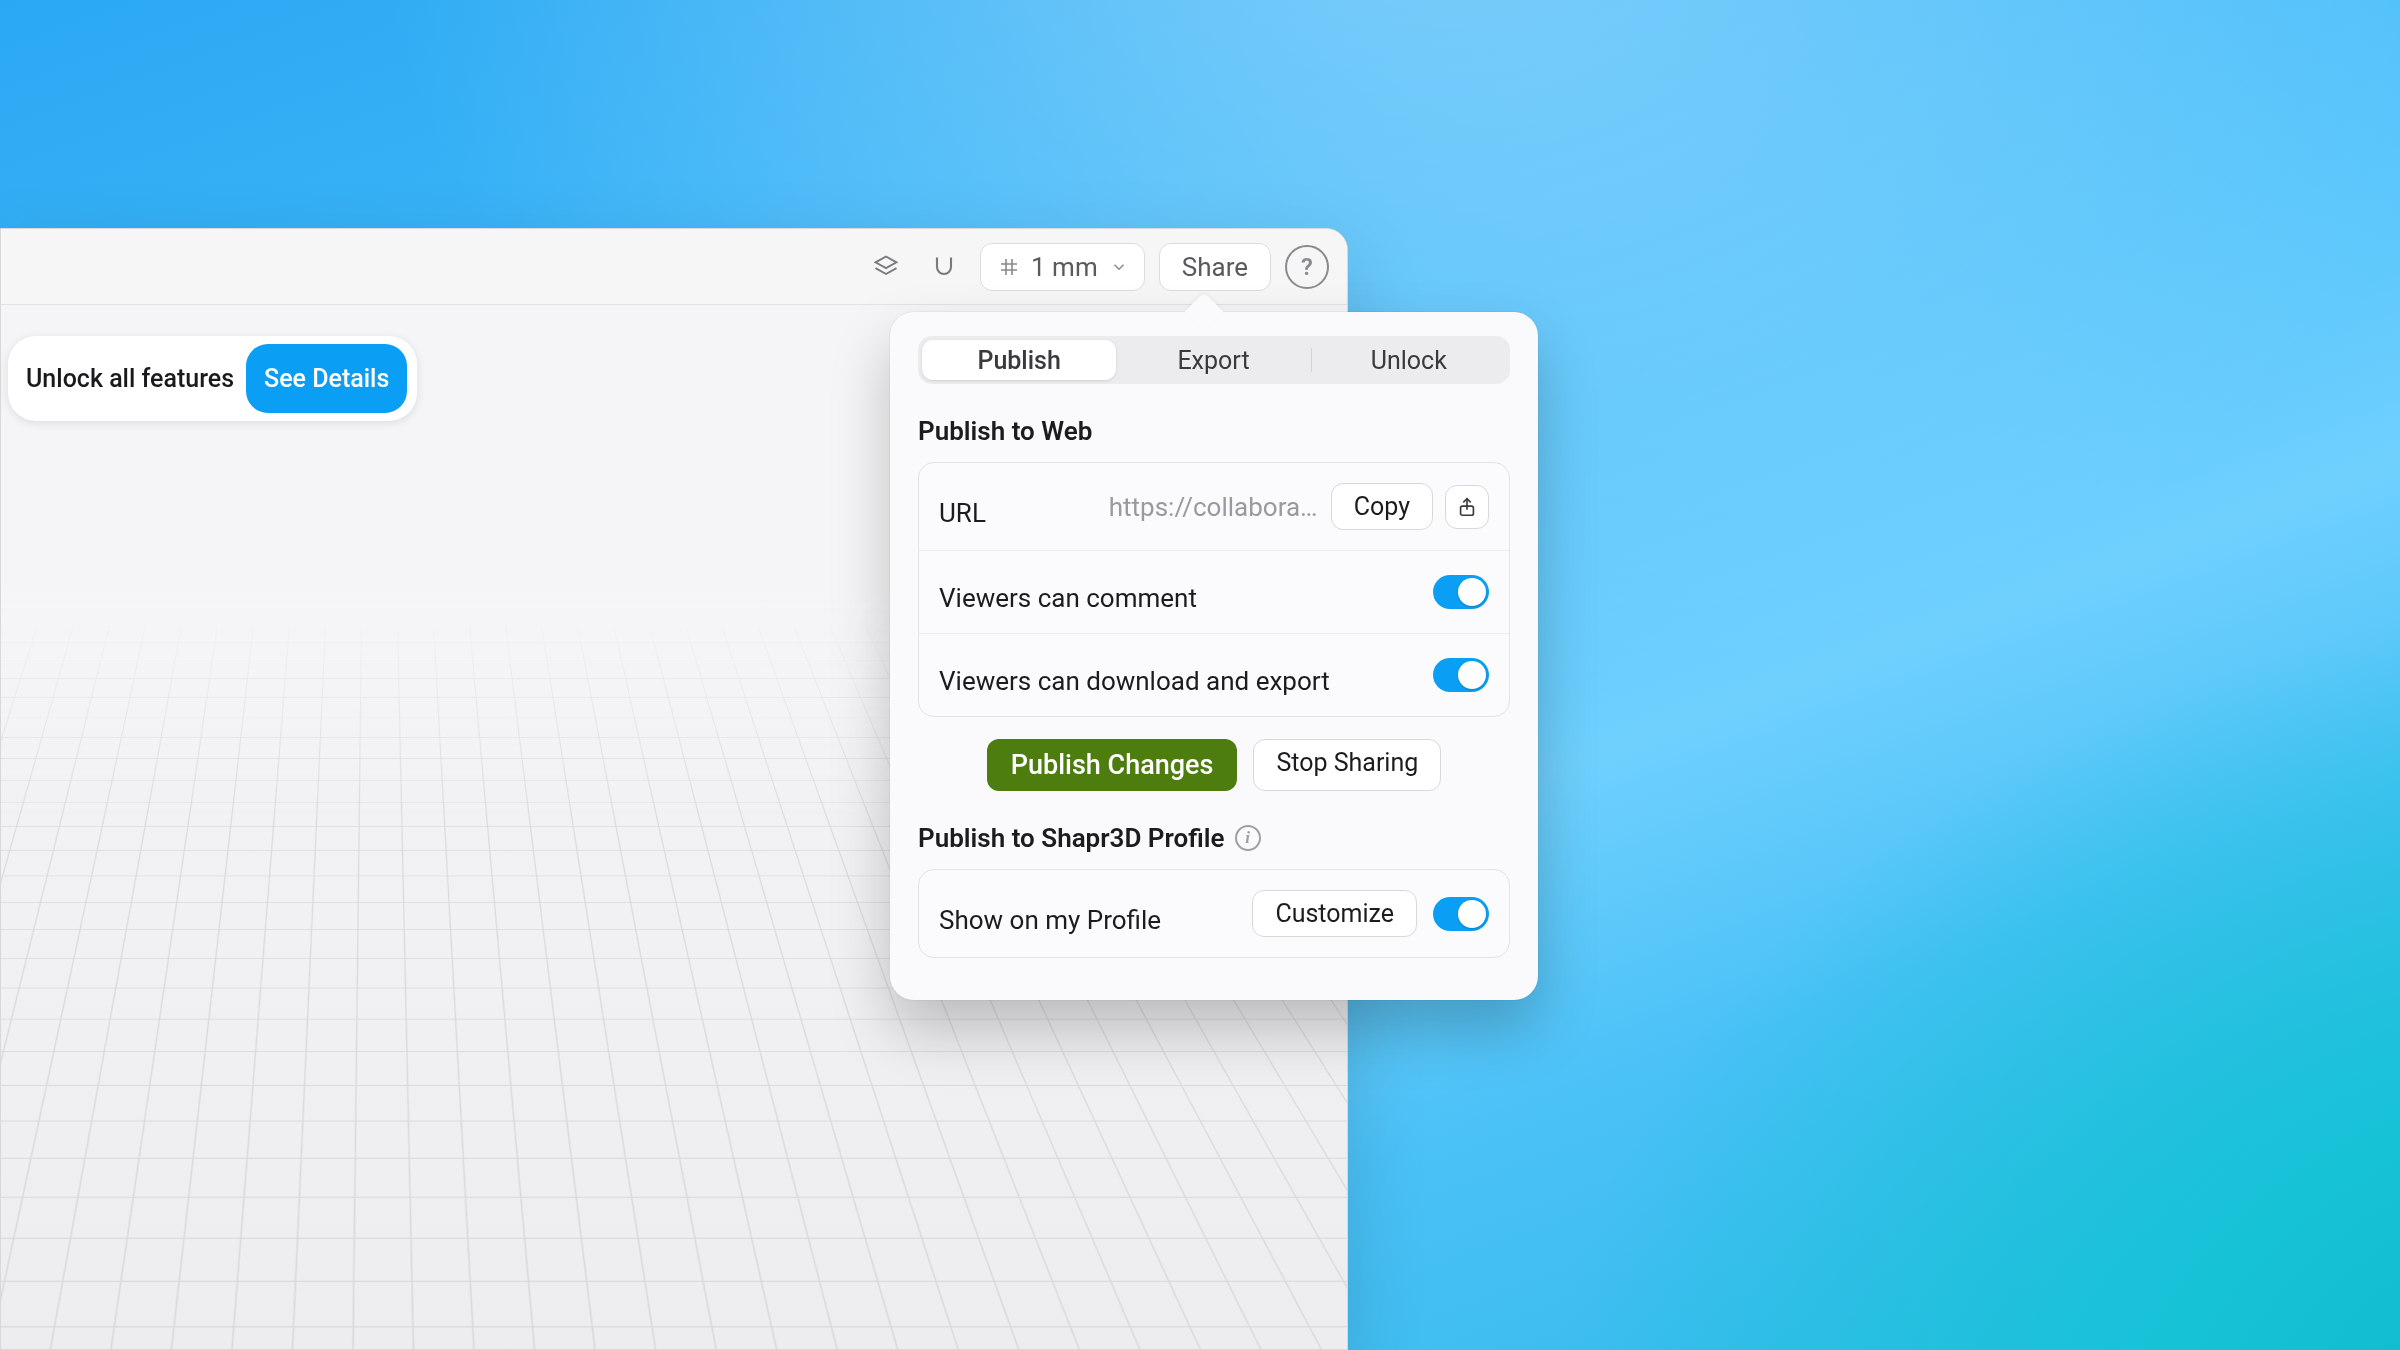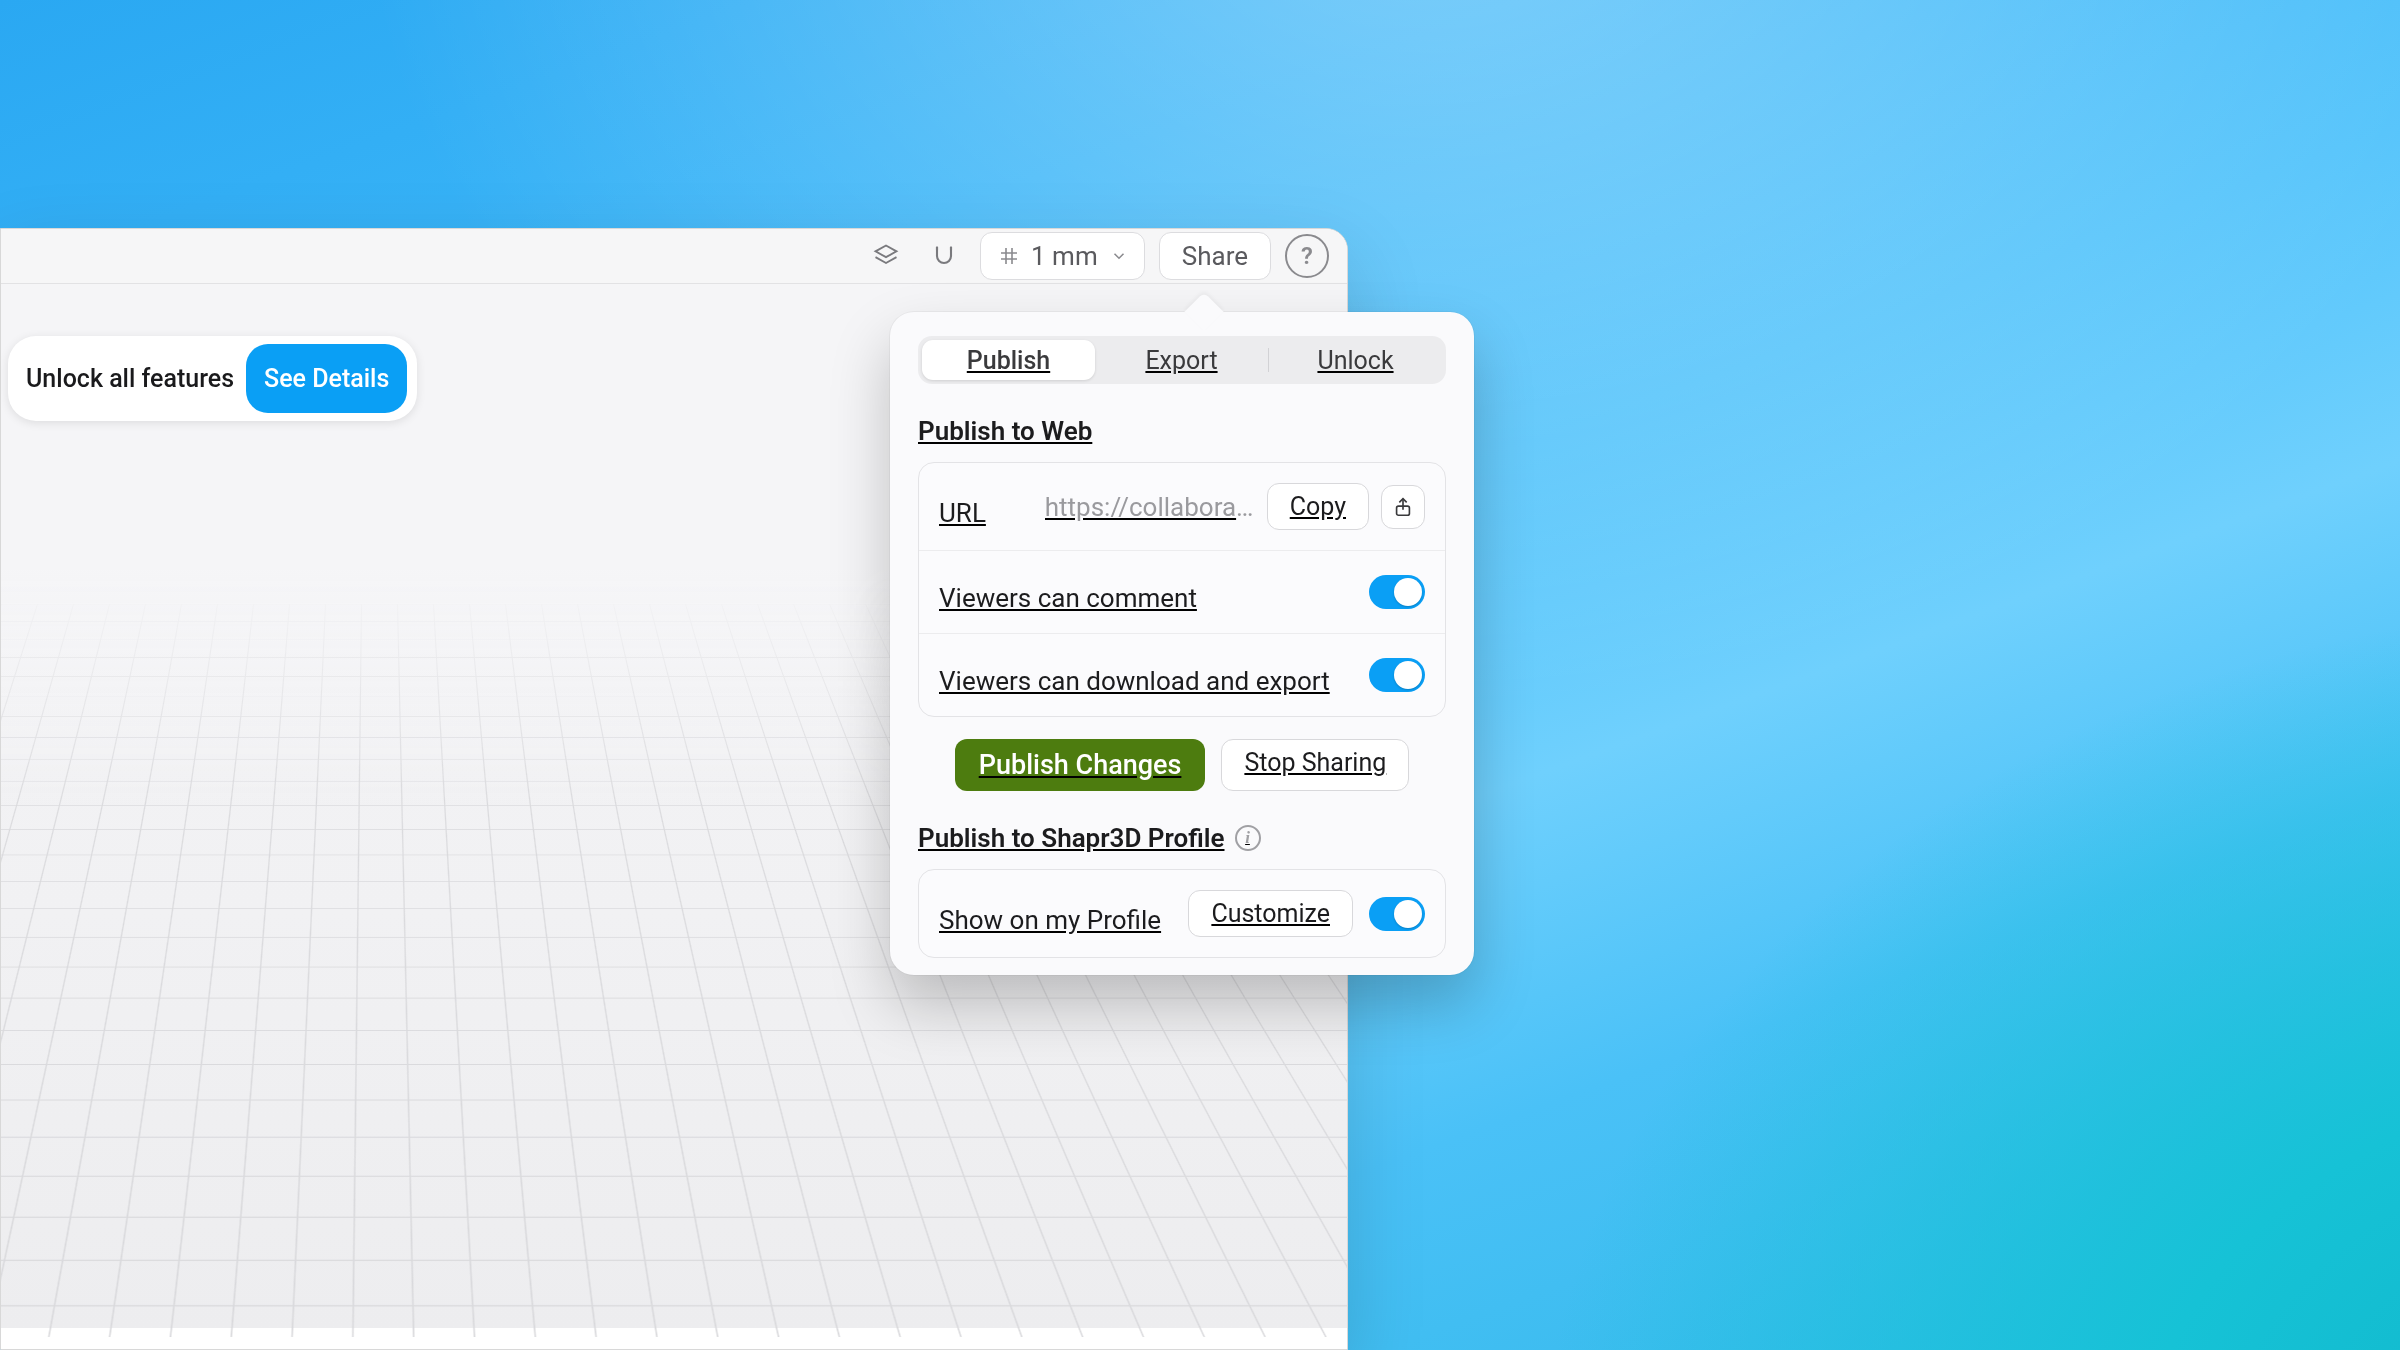--- a/index.html
+++ b/index.html
@@ -20,21 +20,21 @@
     left: 0; top: 228px;
     width: 1348px; height: 1122px;
     background: #fff;
     border: 1px solid #d8d8d8;
     border-top-right-radius: 22px;
     box-shadow: 0 30px 80px rgba(0,0,0,0.15);
     overflow: hidden;
   }
 
   .toolbar {
-    height: 55px;
+    height: 76px;
     background: #f6f6f7;
     border-bottom: 1px solid #e2e2e4;
     display: flex;
     align-items: center;
     justify-content: flex-end;
     padding-right: 18px;
     gap: 14px;
   }
   .tb-icon-btn {
     width: 44px; height: 44px;
@@ -98,26 +98,25 @@
   }
   .unlock-pill .label { color: #1a1a1c; font-weight: 500; }
   .see-details {
     background: #0a9ff5; color: #fff; border-radius: 22px;
     padding: 20px 18px; font-size: 25px; font-weight: 500;
   }
 
   
   .popover {
     position: absolute; left: 890px; top: 312px;
-    width: 584px;
+    width: 648px;
     background: #fafafc;
     border-radius: 24px;
     box-shadow: 0 30px 60px rgba(0,0,0,0.22), 0 0 0 1px rgba(0,0,0,0.04);
-    padding: 24px 28px 17px 28px;
-    text-decoration: underline;
+    padding: 24px 28px 42px 28px;
   }
   .popover::before {
     content: "";
     position: absolute; top: -14px; left: 300px;
     width: 28px; height: 28px;
     background: #fafafc;
     transform: rotate(45deg);
     border-top-left-radius: 6px;
     box-shadow: -2px -2px 4px rgba(0,0,0,0.04);
   }

